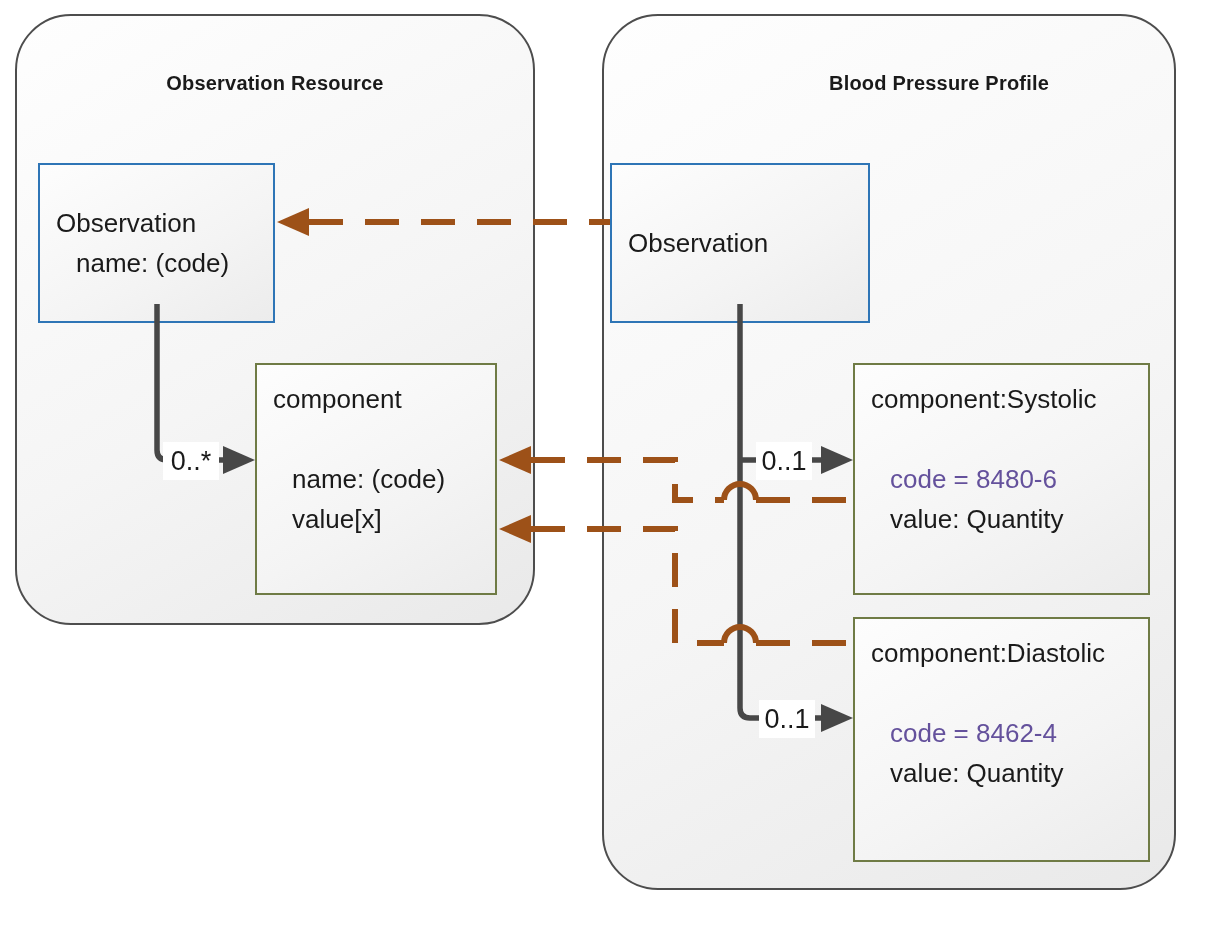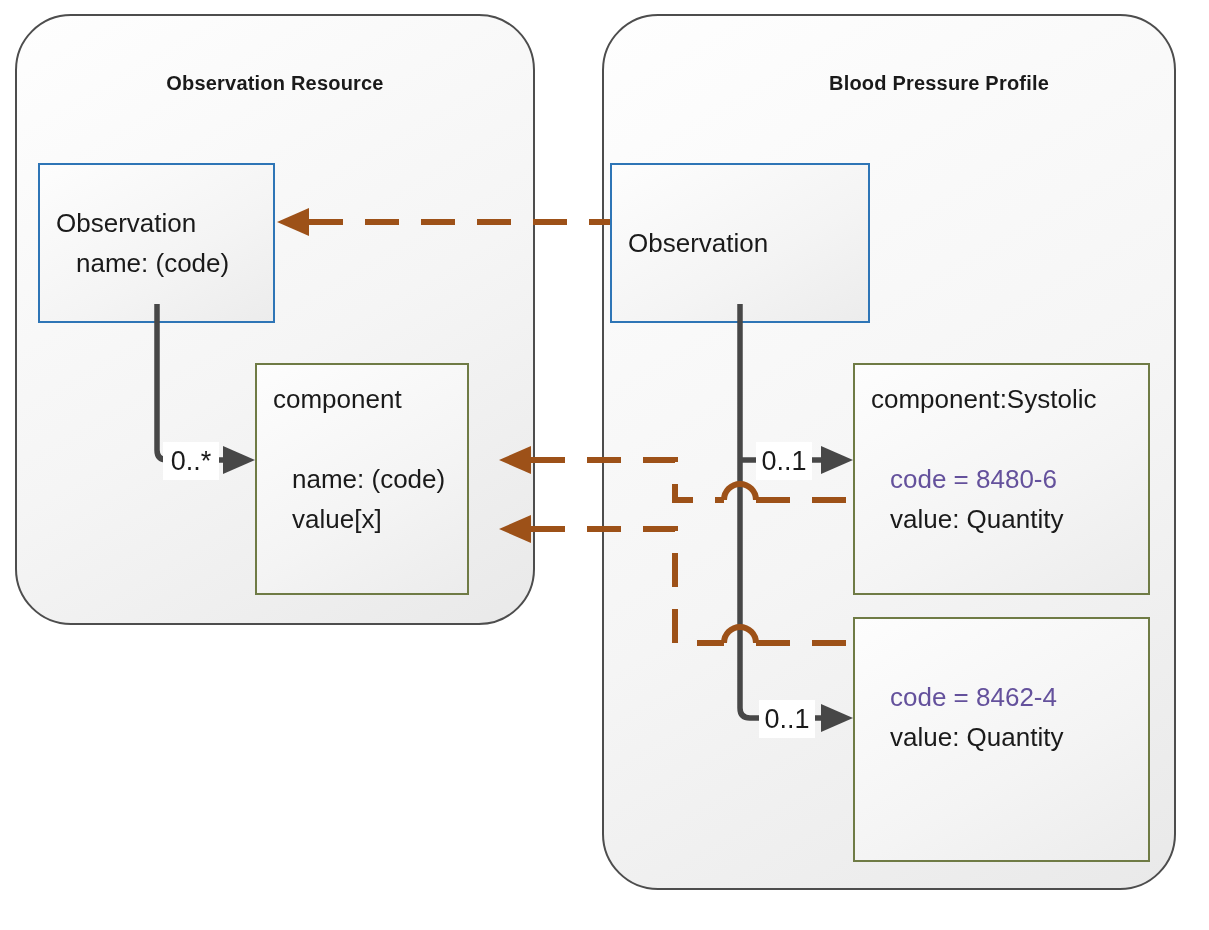--- a/index.html
+++ b/index.html
@@ -85,41 +85,42 @@
   <div class="container container-right"></div>
 
   <div class="panel-title panel-title-left">Observation Resource</div>
   <div class="panel-title panel-title-right">Blood Pressure Profile</div>
 
   <div class="node blue obs-box" style="left:38px;top:143px;width:237px;height:160px;">
     <div class="line">Observation</div>
     <div class="line attr">name: (code)</div>
   </div>
 
-  <div class="node olive comp-box" style="left:255px;top:343px;width:214px;height:232px;">
+  <div class="node olive comp-box" style="left:255px;top:343px;width:242px;height:232px;">
     <div class="title-line">component</div>
     <div class="attrs">
       <div class="attr">name: (code)</div>
       <div class="attr">value[x]</div>
     </div>
   </div>
 
   <div class="node blue obs-box" style="left:610px;top:143px;width:260px;height:160px;">
     <div class="line">Observation</div>
   </div>
 
   <div class="node olive comp-box" style="left:853px;top:343px;width:297px;height:232px;">
     <div class="title-line">component:Systolic</div>
     <div class="attrs">
       <div class="attr purple">code = 8480-6</div>
       <div class="attr">value: Quantity</div>
     </div>
   </div>
 
   <div class="node olive comp-box" style="left:853px;top:597px;width:297px;height:245px;">
+    <div class="title-line">component:Diastolic</div>
     <div class="attrs">
       <div class="attr purple">code = 8462-4</div>
       <div class="attr">value: Quantity</div>
     </div>
   </div>
 
   <svg class="wires" width="1209" height="930" viewBox="0 0 1209 930">
 
     <g>
       <path class="gray-line" d="M 157,304 L 157,450 Q 157,460 167,460 L 226,460"></path>

